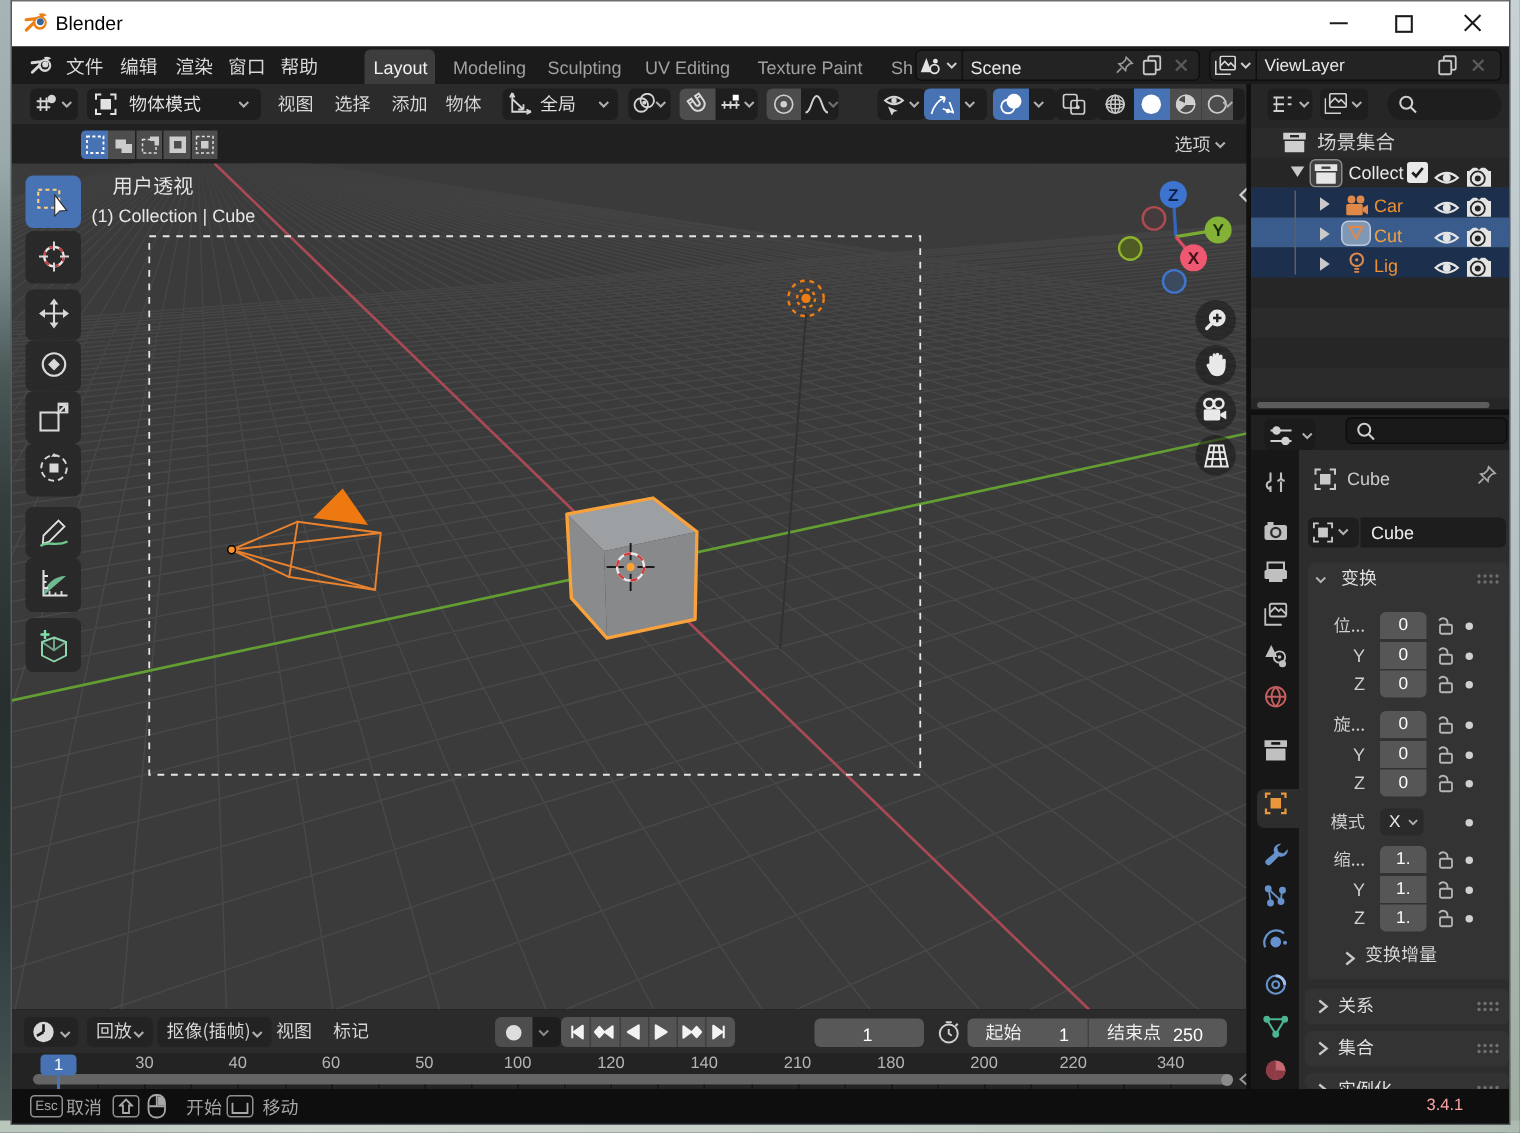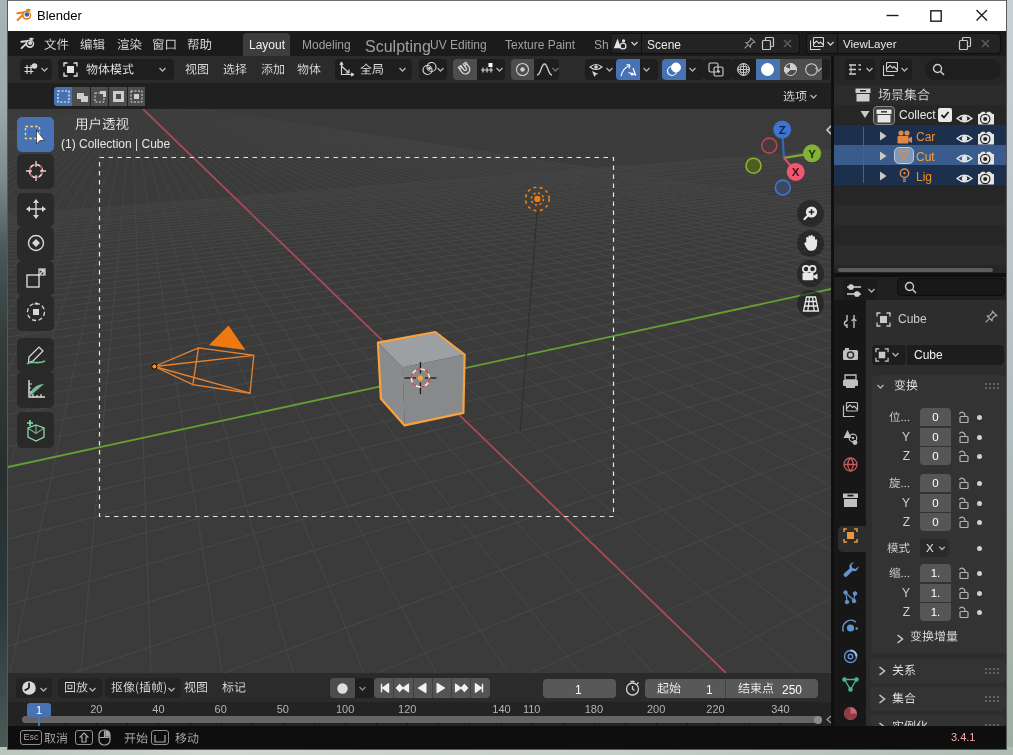--- a/index.html
+++ b/index.html
@@ -47,21 +47,21 @@
       </svg></div>
 <div style="position:absolute;left:144px;top:38px;line-height:0"><svg width="25.0" height="12.5" viewBox="0 -11 25.0 12.5" style="overflow:visible">
         <path d="M4.6 -8.4C3.7 -7.6 2.3 -7 1.1 -6.7L1.6 -6C2.9 -6.4 4.3 -7.1 5.3 -8ZM7.2 -7.9C8.5 -7.3 10.1 -6.5 10.9 -5.9L11.5 -6.5C10.7 -7.1 9 -7.9 7.8 -8.4ZM5.4 -7.2C5.2 -6.8 4.9 -6.3 4.6 -5.9H2.1V1H3V0.5H9.6V1H10.6V-5.9H5.6C5.9 -6.2 6.1 -6.6 6.4 -7ZM3 -0.2V-5.2H9.6V-0.2ZM4.6 -2.7C5.1 -2.5 5.6 -2.3 6.1 -2C5.3 -1.6 4.4 -1.2 3.5 -1C3.6 -0.9 3.8 -0.6 3.9 -0.4C4.9 -0.7 6 -1.1 6.8 -1.7C7.5 -1.3 8.1 -0.9 8.4 -0.6L8.9 -1.2C8.6 -1.5 8 -1.8 7.4 -2.1C8 -2.6 8.5 -3.2 8.8 -4L8.3 -4.2L8.2 -4.2H5.3C5.5 -4.4 5.6 -4.6 5.7 -4.8L4.9 -4.9C4.7 -4.3 4.2 -3.6 3.4 -3.1C3.6 -3 3.9 -2.8 4 -2.6C4.4 -2.9 4.7 -3.2 4.9 -3.6H7.8C7.5 -3.2 7.2 -2.8 6.8 -2.5C6.2 -2.7 5.6 -3.0 5 -3.2ZM5.3 -10.3C5.5 -10.1 5.6 -9.7 5.8 -9.4H1V-7.5H1.9V-8.7H10.6V-7.5H11.5V-9.4H6.9C6.7 -9.8 6.5 -10.2 6.3 -10.6Z M14.1 -9.2V0.7H15.1V-0.4H22.5V0.6H23.5V-9.2ZM15.1 -1.3V-8.2H22.5V-1.3Z" fill="#dadada"></path>
       </svg></div>
 <div style="position:absolute;left:179px;top:38px;line-height:0"><svg width="25.0" height="12.5" viewBox="0 -11 25.0 12.5" style="overflow:visible">
         <path d="M3.4 -10.5V-9.5H0.8V-8.8H3.4V-7.8H1.1V-7.1H3.4V-6.8C3.4 -6.6 3.4 -6.4 3.3 -6.1H0.6V-5.4H3C2.6 -4.8 1.9 -4.2 0.9 -3.9C1.1 -3.7 1.4 -3.4 1.5 -3.2C2.9 -3.8 3.6 -4.6 4 -5.4H6.8V-6.1H4.3C4.4 -6.4 4.4 -6.6 4.4 -6.8V-7.1H6.4V-7.8H4.4V-8.8H6.7V-9.5H4.4V-10.5ZM7.3 -10V-3.8H8.2V-9.2H10.3C10.0 -8.6 9.6 -8.0 9.2 -7.5C10.3 -6.8 10.7 -6.3 10.7 -5.8C10.7 -5.6 10.6 -5.4 10.4 -5.3C10.2 -5.2 10 -5.2 9.9 -5.2C9.5 -5.2 9 -5.2 8.5 -5.2C8.7 -5 8.8 -4.7 8.8 -4.4C9.3 -4.4 9.8 -4.4 10.2 -4.4C10.5 -4.5 10.8 -4.5 11.0 -4.6C11.4 -4.9 11.6 -5.2 11.6 -5.8C11.6 -6.3 11.2 -6.9 10.2 -7.6C10.7 -8.2 11.2 -9 11.7 -9.6L11.1 -10L10.9 -10ZM1.9 -3.3V0.3H2.8V-2.4H5.7V1H6.7V-2.4H9.9V-0.7C9.9 -0.6 9.8 -0.5 9.6 -0.5C9.4 -0.5 8.7 -0.5 7.9 -0.5C8 -0.3 8.1 0.1 8.2 0.3C9.2 0.3 9.9 0.3 10.3 0.2C10.7 0 10.8 -0.2 10.8 -0.7V-3.3H6.7V-4.3H5.7V-3.3Z M20.4 -10.5C20.4 -9.5 20.4 -8.6 20.4 -7.7H18.3V-6.8H20.4C20.2 -3.8 19.5 -1.2 17.1 0.3C17.4 0.5 17.7 0.8 17.8 1C20.4 -0.7 21.1 -3.5 21.2 -6.8H23.2C23.1 -2.2 23 -0.5 22.6 -0.1C22.5 0 22.4 0.1 22.2 0.1C21.9 0.1 21.2 0 20.5 -0C20.7 0.2 20.8 0.6 20.8 0.9C21.5 0.9 22.2 0.9 22.6 0.9C23 0.9 23.2 0.8 23.5 0.4C23.9 -0.1 24 -1.9 24.1 -7.2C24.1 -7.3 24.1 -7.7 24.1 -7.7H21.3C21.3 -8.6 21.3 -9.5 21.3 -10.5ZM12.9 -1.2 13.1 -0.2C14.6 -0.6 16.7 -1.1 18.7 -1.5L18.6 -2.4L17.9 -2.2V-9.9H13.8V-1.4ZM14.7 -1.5V-3.7H17V-2ZM14.7 -6.4H17V-4.5H14.7ZM14.7 -7.2V-9H17V-7.2Z" fill="#dadada"></path>
       </svg></div>
 <div style="position:absolute;left:235px;top:33px;width:47px;height:23px;background:#3d3d3d;border-radius:4px 4px 0 0;"></div>
 <div style="position:absolute;left:241px;top:39px;font-size:12px;color:#f0f0f0;white-space:nowrap;line-height:1;">Layout</div>
 <div style="position:absolute;left:294px;top:39px;font-size:12px;color:#a0a0a0;white-space:nowrap;line-height:1;">Modeling</div>
-<div style="position:absolute;left:357px;top:39px;font-size:16px;color:#a0a0a0;white-space:nowrap;line-height:1;">Sculpting</div>
+<div style="position:absolute;left:357px;top:39px;font-size:12px;color:#a0a0a0;white-space:nowrap;line-height:1;">Sculpting</div>
 <div style="position:absolute;left:422px;top:39px;font-size:12px;color:#a0a0a0;white-space:nowrap;line-height:1;">UV Editing</div>
 <div style="position:absolute;left:497px;top:39px;font-size:12px;color:#a0a0a0;white-space:nowrap;line-height:1;">Texture Paint</div>
 <div style="position:absolute;left:586px;top:39px;font-size:12px;color:#a0a0a0;white-space:nowrap;line-height:1;">Sh</div>
 <div style="position:absolute;left:602px;top:33px;width:190px;height:21px;background:#0f0f0f;border-radius:4px;"></div>
 <div style="position:absolute;left:603px;top:34px;width:30px;height:19px;background:#232323;border-radius:3px 0 0 3px;"></div>
 <div style="position:absolute;left:634px;top:34px;width:157px;height:19px;background:#232323;border-radius:0 3px 3px 0;"></div>
 <svg style="position:absolute;left:605px;top:37px" width="14" height="13" viewBox="0 0 14 13">
 <path d="M0.8 11.2 L4.6 1.6 L8 11.2 Z" fill="#e4e4e4"></path>
 <circle cx="10" cy="9" r="2.9" fill="none" stroke="#e4e4e4" stroke-width="1.2"></circle>
 <circle cx="10.6" cy="3.8" r="1.6" fill="#e4e4e4"></circle>
@@ -486,28 +486,28 @@
 <div style="position:absolute;left:637px;top:679px;width:173px;height:19px;background:#585858;border-radius:4px;"></div>
 <div style="position:absolute;left:717px;top:679px;width:1px;height:19px;background:#424242;"></div>
 <div style="position:absolute;left:649px;top:682px;line-height:0"><svg width="24.0" height="12.0" viewBox="0 -10.6 24.0 12.0" style="overflow:visible">
         <path d="M1.2 -4.6C1.2 -2.5 1 -0.6 0.3 0.6C0.5 0.7 0.9 0.9 1.1 1.1C1.4 0.4 1.7 -0.4 1.8 -1.4C2.7 0.3 4.1 0.6 6.7 0.6H11.3C11.3 0.4 11.5 -0 11.7 -0.2C10.9 -0.2 7.2 -0.2 6.6 -0.2C5.5 -0.2 4.6 -0.3 3.9 -0.6V-3H5.9V-3.8H3.9V-5.6H6V-6.4H3.7V-7.9H5.7V-8.7H3.7V-10.1H2.9V-8.7H0.9V-7.9H2.9V-6.4H0.6V-5.6H3.1V-1C2.6 -1.4 2.2 -2 2 -2.9C2 -3.5 2 -4 2 -4.6ZM6.6 -6.2V-2.3C6.6 -1.2 6.9 -1 8 -1C8.3 -1 9.9 -1 10.2 -1C11.2 -1 11.4 -1.4 11.5 -3.1C11.3 -3.2 10.9 -3.3 10.7 -3.5C10.7 -2 10.6 -1.8 10.1 -1.8C9.7 -1.8 8.4 -1.8 8.1 -1.8C7.5 -1.8 7.4 -1.9 7.4 -2.3V-5.4H10V-5.1H10.9V-9.5H6.5V-8.7H10V-6.2Z M17.5 -3.9V1H18.4V0.4H22V0.9H22.9V-3.9ZM18.4 -0.4V-3.1H22V-0.4ZM17.1 -4.9C17.5 -5 18 -5.1 22.5 -5.4C22.6 -5.1 22.8 -4.8 22.9 -4.6L23.6 -5C23.3 -5.9 22.4 -7.3 21.6 -8.3L20.9 -8C21.3 -7.5 21.7 -6.8 22.1 -6.2L18.2 -6C19 -7 19.8 -8.4 20.5 -9.8L19.5 -10.1C18.9 -8.6 17.9 -7 17.6 -6.5C17.3 -6.1 17.1 -5.8 16.8 -5.8C17 -5.5 17.1 -5.1 17.1 -4.9ZM14.4 -6.8H15.8C15.6 -5.2 15.4 -3.9 15 -2.9C14.6 -3.2 14.1 -3.5 13.7 -3.8C14 -4.7 14.2 -5.7 14.4 -6.8ZM12.8 -3.5C13.4 -3.1 14 -2.6 14.6 -2.1C14.1 -1 13.3 -0.2 12.5 0.2C12.7 0.4 12.9 0.7 13 0.9C13.9 0.4 14.7 -0.4 15.3 -1.5C15.7 -1 16.1 -0.6 16.4 -0.3L16.9 -1C16.6 -1.4 16.2 -1.8 15.6 -2.3C16.2 -3.7 16.5 -5.4 16.7 -7.6L16.1 -7.6L16 -7.6H14.6C14.7 -8.4 14.9 -9.2 15 -10L14.1 -10C14.1 -9.3 13.9 -8.5 13.8 -7.6H12.5V-6.8H13.6C13.4 -5.5 13.1 -4.4 12.8 -3.5Z" fill="#f2f2f2"></path>
       </svg></div>
 <div style="position:absolute;left:698px;top:684px;font-size:12px;color:#fff;white-space:nowrap;line-height:1;">1</div>
 <div style="position:absolute;left:730px;top:682px;line-height:0"><svg width="36.0" height="12.0" viewBox="0 -10.6 36.0 12.0" style="overflow:visible">
         <path d="M0.4 -0.6 0.6 0.3C1.8 0 3.4 -0.3 4.9 -0.7L4.8 -1.5C3.2 -1.2 1.5 -0.8 0.4 -0.6ZM0.7 -5.1C0.9 -5.2 1.2 -5.3 2.7 -5.4C2.1 -4.7 1.6 -4.1 1.4 -3.9C1 -3.4 0.7 -3.1 0.5 -3.1C0.6 -2.8 0.7 -2.4 0.8 -2.2C1 -2.4 1.5 -2.5 4.8 -3.1C4.8 -3.3 4.8 -3.6 4.8 -3.9L2.1 -3.4C3.1 -4.5 4 -5.7 4.8 -7L4 -7.5C3.8 -7.1 3.5 -6.7 3.2 -6.3L1.6 -6.1C2.4 -7.1 3 -8.4 3.6 -9.6L2.7 -10C2.2 -8.6 1.3 -7.1 1 -6.7C0.8 -6.3 0.6 -6.1 0.4 -6C0.5 -5.8 0.6 -5.3 0.7 -5.1ZM7.7 -10.1V-8.5H4.9V-7.6H7.7V-5.7H5.2V-4.9H11.1V-5.7H8.6V-7.6H11.3V-8.5H8.6V-10.1ZM5.5 -3.6V0.9H6.4V0.4H9.9V0.9H10.8V-3.6ZM6.4 -0.4V-2.8H9.9V-0.4Z M13.7 -6.6V-3.2H17C15.9 -1.9 14.1 -0.8 12.5 -0.2C12.7 -0 13 0.3 13.1 0.6C14.7 -0.1 16.3 -1.2 17.5 -2.5V1H18.4V-2.6C19.6 -1.2 21.3 -0.1 22.9 0.6C23.1 0.3 23.4 -0 23.6 -0.2C21.9 -0.8 20.1 -1.9 19 -3.2H22.3V-6.6H18.4V-8H23.1V-8.8H18.4V-10.1H17.5V-8.8H12.9V-8H17.5V-6.6ZM14.6 -5.8H17.5V-4H14.6ZM18.4 -5.8H21.4V-4H18.4Z M26.8 -5.6H33.1V-3.4H26.8ZM28.1 -1.5C28.2 -0.8 28.3 0.3 28.3 0.9L29.2 0.7C29.2 0.2 29.1 -0.8 28.9 -1.6ZM30.6 -1.5C30.9 -0.8 31.3 0.2 31.4 0.8L32.3 0.6C32.1 0.0 31.8 -1 31.4 -1.7ZM33 -1.6C33.6 -0.9 34.3 0.2 34.6 0.9L35.4 0.5C35.1 -0.2 34.4 -1.2 33.8 -1.9ZM26.1 -1.9C25.8 -1 25.1 0.0 24.5 0.6L25.3 0.9C26 0.3 26.6 -0.7 27 -1.6ZM26 -6.4V-2.6H34V-6.4H30.4V-8H34.9V-8.8H30.4V-10.1H29.5V-6.4Z" fill="#f2f2f2"></path>
       </svg></div>
 <div style="position:absolute;left:774px;top:684px;font-size:12px;color:#fff;white-space:nowrap;line-height:1;">250</div>
-<div style="position:absolute;left:76.28999999999999px;top:703px;width:24px;height:12px;font-size:11px;color:#b4b4b4;text-align:center;line-height:12px;">20</div>
+<div style="position:absolute;left:76.28999999999999px;top:703px;width:24px;height:12px;font-size:11px;color:#b4b4b4;text-align:center;line-height:12px;">30</div>
 <div style="position:absolute;left:138.48999999999998px;top:703px;width:24px;height:12px;font-size:11px;color:#b4b4b4;text-align:center;line-height:12px;">40</div>
 <div style="position:absolute;left:200.68999999999997px;top:703px;width:24px;height:12px;font-size:11px;color:#b4b4b4;text-align:center;line-height:12px;">60</div>
 <div style="position:absolute;left:262.89px;top:703px;width:24px;height:12px;font-size:11px;color:#b4b4b4;text-align:center;line-height:12px;">50</div>
 <div style="position:absolute;left:325.09px;top:703px;width:24px;height:12px;font-size:11px;color:#b4b4b4;text-align:center;line-height:12px;">100</div>
 <div style="position:absolute;left:387.28999999999996px;top:703px;width:24px;height:12px;font-size:11px;color:#b4b4b4;text-align:center;line-height:12px;">120</div>
-<div style="position:absolute;left:449.48999999999995px;top:703px;width:24px;height:12px;font-size:11px;color:#b4b4b4;text-align:center;line-height:12px;margin-left:32px;">140</div>
-<div style="position:absolute;left:511.68999999999994px;top:703px;width:24px;height:12px;font-size:11px;color:#b4b4b4;text-align:center;line-height:12px;">110</div>
+<div style="position:absolute;left:449.48999999999995px;top:703px;width:24px;height:12px;font-size:11px;color:#b4b4b4;text-align:center;line-height:12px;">140</div>
+<div style="position:absolute;left:511.68999999999994px;top:703px;width:24px;height:12px;font-size:11px;color:#b4b4b4;text-align:center;line-height:12px;">210</div>
 <div style="position:absolute;left:573.89px;top:703px;width:24px;height:12px;font-size:11px;color:#b4b4b4;text-align:center;line-height:12px;">180</div>
 <div style="position:absolute;left:636.09px;top:703px;width:24px;height:12px;font-size:11px;color:#b4b4b4;text-align:center;line-height:12px;">200</div>
 <div style="position:absolute;left:698.29px;top:703px;width:24px;height:12px;font-size:11px;color:#b4b4b4;line-height:12px;">220</div>
 <div style="position:absolute;left:760.49px;top:703px;width:24px;height:12px;font-size:11px;color:#b4b4b4;text-align:center;line-height:12px;">340</div>
 <div style="position:absolute;left:14px;top:716px;width:800px;height:7px;background:#656565;border-radius:3.5px;"></div>
 <div style="position:absolute;left:806px;top:715.5px;width:8px;height:8px;background:#8b8b8b;border-radius:4px;"></div>
 <svg style="position:absolute;left:817px;top:715px" width="8" height="9" viewBox="0 0 8 9" fill="none" stroke="#999" stroke-width="1.3">
       <path d="M6 1 L2 4.5 L6 8"></path>
     </svg>
 <div style="position:absolute;left:57.19px;top:723px;width:1px;height:4px;background:#151515;"></div>

